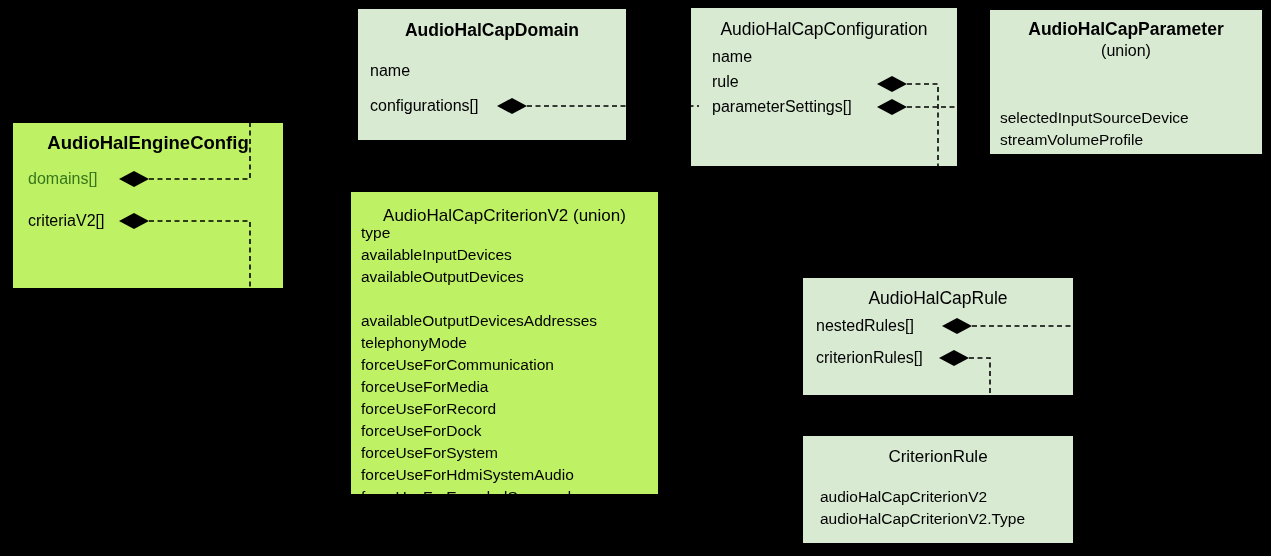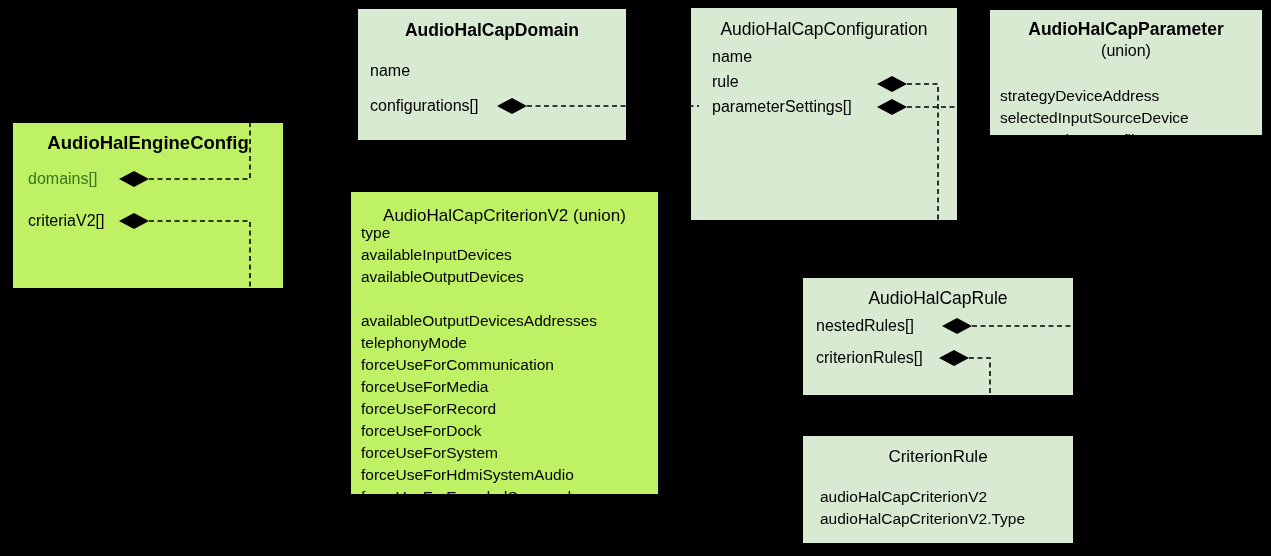--- a/index.html
+++ b/index.html
@@ -69,31 +69,30 @@
     <div class="member big green-text" style="left:15px; top:47px;">domains[]</div>
     <div class="member big" style="left:15px; top:89px;">criteriaV2[]</div>
   </div>
 
   <div class="box green" style="left:358px; top:9px; width:268px; height:131px;">
     <div class="title bold" style="top:12px;">AudioHalCapDomain</div>
     <div class="member big" style="left:12px; top:53px;">name</div>
     <div class="member big" style="left:12px; top:88px;">configurations[]</div>
   </div>
 
-  <div class="box green" style="left:691px; top:8px; width:266px; height:212px;">
+  <div class="box green" style="left:691px; top:8px; width:266px; height:158px;">
     <div class="title" style="top:12px;">AudioHalCapConfiguration</div>
     <div class="member big" style="left:21px; top:40px;">name</div>
     <div class="member big" style="left:21px; top:65px;">rule</div>
     <div class="member big" style="left:21px; top:90px;">parameterSettings[]</div>
   </div>
 
-  <div class="box green" style="left:990px; top:10px; width:272px; height:125px;">
+  <div class="box green" style="left:990px; top:10px; width:272px; height:144px;">
     <div class="title bold" style="top:10px;">AudioHalCapParameter</div>
     <div class="subtitle" style="top:32px;">(union)</div>
-    <div class="member" style="left:10px; top:77px;">strategyDeviceAddress</div>
     <div class="member" style="left:10px; top:99px;">selectedInputSourceDevice</div>
     <div class="member" style="left:10px; top:121px;">streamVolumeProfile</div>
   </div>
 
   <div class="box gray" style="left:351px; top:192px; width:307px; height:302px;">
     <div class="title" style="top:14px; font-size:17px;"><span class="bold">AudioHalCapCriterionV2</span><span> (union)</span></div>
     <div class="member" style="left:10px; top:32px;">type</div>
     <div class="member" style="left:10px; top:54px;">availableInputDevices</div>
     <div class="member" style="left:10px; top:76px;">availableOutputDevices</div>
     <div class="member" style="left:10px; top:120px;">availableOutputDevicesAddresses</div>

